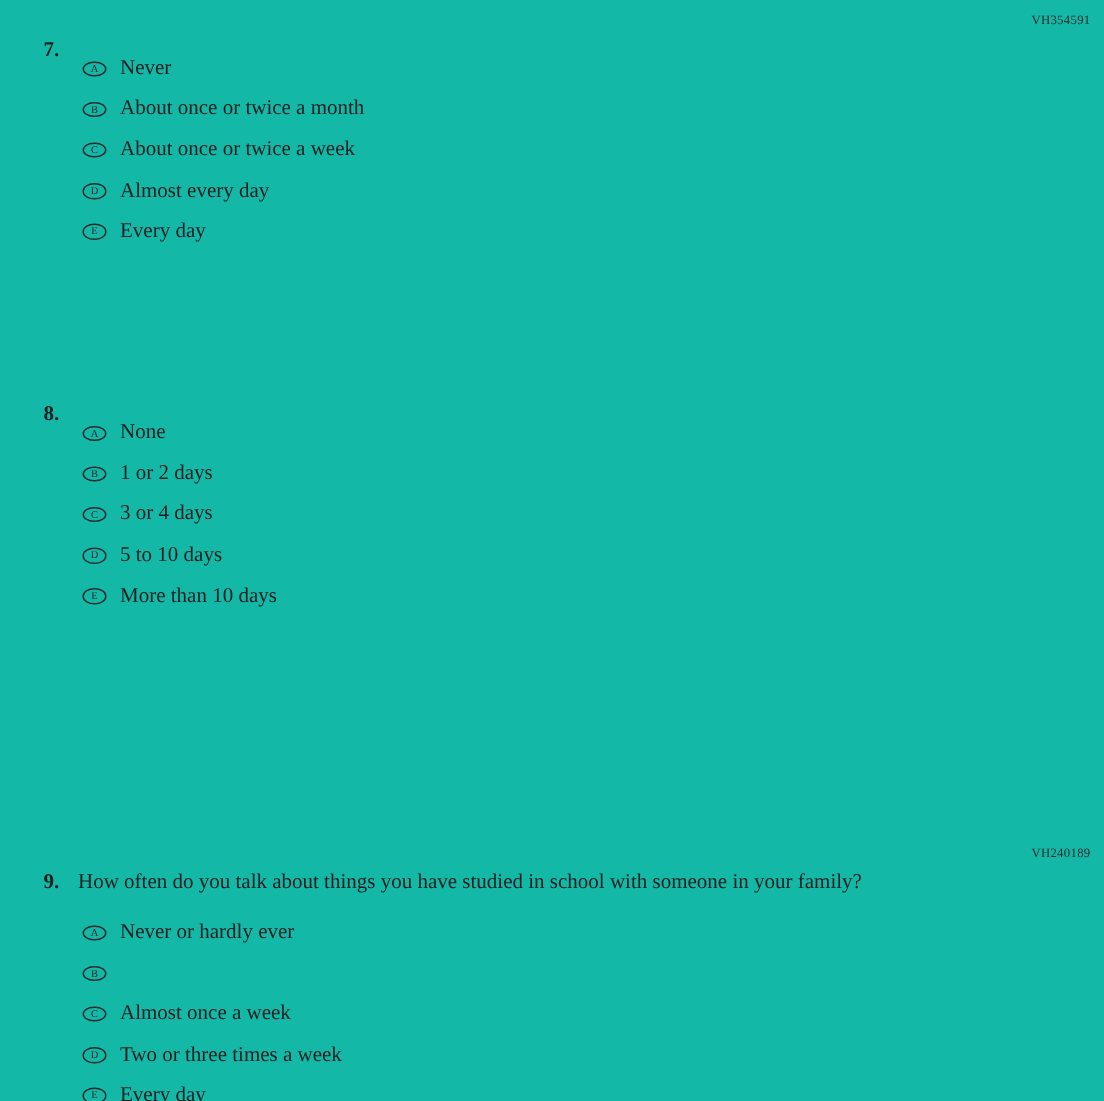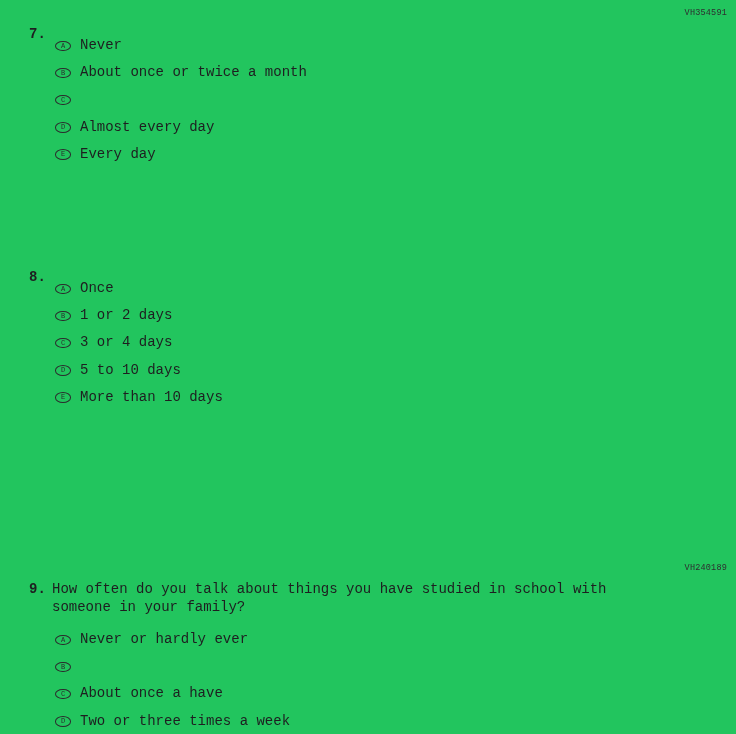--- a/index.html
+++ b/index.html
@@ -4,22 +4,22 @@
 <style>
   html, body {
     margin: 0;
     padding: 0;
     background: #ffffff;
   }
   .page {
     position: relative;
     width: 736px;
     height: 734px;
-    background: #22c55e;
-    font-family: Liberation Mono, monospace;
+    background: #14b8a6;
+    font-family: Liberation Serif, serif;
     color: #1e1e20;
     overflow: hidden;
   }
   .question-block {
     position: absolute;
     left: 0;
     right: 0;
   }
   .q7 { top: 8px; }
   .q8 { top: 268px; }
@@ -95,40 +95,41 @@
       <div class="option-row">
         <span class="bubble"><span>A</span></span>
         <span class="option-label">Never</span>
       </div>
       <div class="option-row">
         <span class="bubble"><span>B</span></span>
         <span class="option-label">About once or twice a month</span>
       </div>
       <div class="option-row">
         <span class="bubble"><span>C</span></span>
+        <span class="option-label">About once or twice a week</span>
       </div>
       <div class="option-row">
         <span class="bubble"><span>D</span></span>
         <span class="option-label">Almost every day</span>
       </div>
       <div class="option-row">
         <span class="bubble"><span>E</span></span>
         <span class="option-label">Every day</span>
       </div>
     </div>
   </div>
 
   <div class="question-block q8">
     <div class="q-row">
       <span class="q-num">8.</span>
     </div>
     <div class="options">
       <div class="option-row">
         <span class="bubble"><span>A</span></span>
-        <span class="option-label">Once</span>
+        <span class="option-label">None</span>
       </div>
       <div class="option-row">
         <span class="bubble"><span>B</span></span>
         <span class="option-label">1 or 2 days</span>
       </div>
       <div class="option-row">
         <span class="bubble"><span>C</span></span>
         <span class="option-label">3 or 4 days</span>
       </div>
       <div class="option-row">
@@ -151,21 +152,21 @@
     <div class="options">
       <div class="option-row">
         <span class="bubble"><span>A</span></span>
         <span class="option-label">Never or hardly ever</span>
       </div>
       <div class="option-row">
         <span class="bubble"><span>B</span></span>
       </div>
       <div class="option-row">
         <span class="bubble"><span>C</span></span>
-        <span class="option-label">About once a have</span>
+        <span class="option-label">Almost once a week</span>
       </div>
       <div class="option-row">
         <span class="bubble"><span>D</span></span>
         <span class="option-label">Two or three times a week</span>
       </div>
       <div class="option-row">
         <span class="bubble"><span>E</span></span>
         <span class="option-label">Every day</span>
       </div>
     </div>

